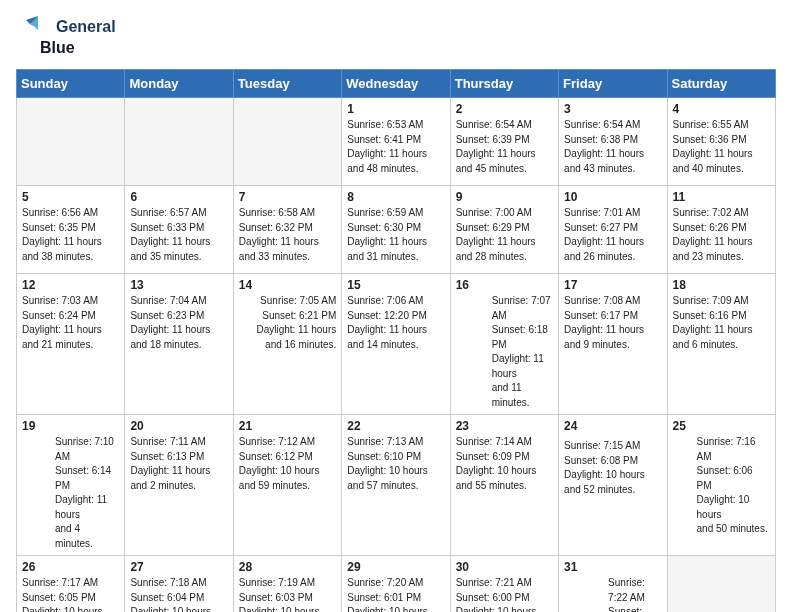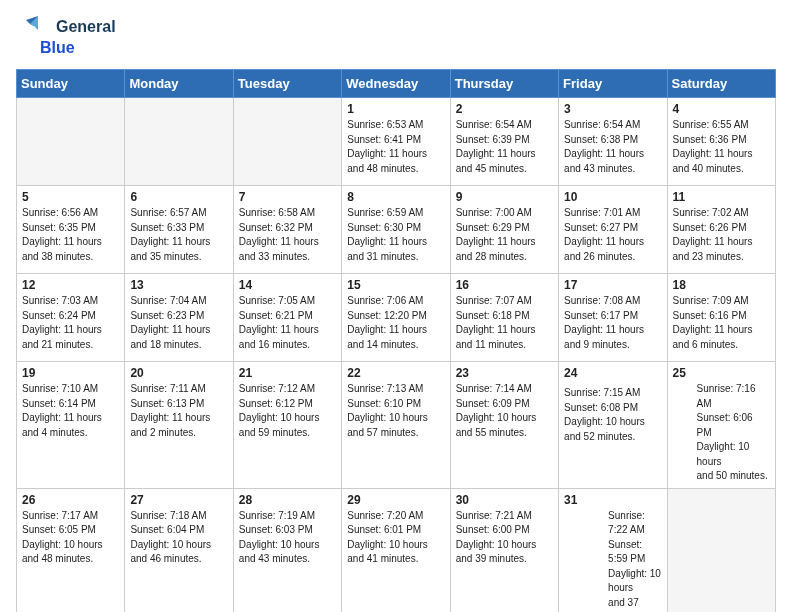--- a/index.html
+++ b/index.html
@@ -81,21 +81,21 @@
 <div class="header">
   <div class="logo">
   <div style="display:flex;flex-direction:column;align-items:flex-start;line-height:1.2;">
     <div style="display:flex;align-items:center;gap:18px;">
       <svg width="22" height="22" viewBox="0 0 22 22">
         <polygon points="10,4 22,0 18,10 14,8" fill="#2e6db4"></polygon>
         <polygon points="14,8 22,0 22,14 18,10" fill="#5aaad4"></polygon>
       </svg>
       <span style="font-size:16px;font-weight:bold;color:#1a3a5c;">General</span>
     </div>
-    <span style="font-size:16px;font-weight:bold;color:#1d4ed8;margin-left:24px;">Blue</span>
+    <span style="font-size:16px;font-weight:bold;color:#0f172a;margin-left:24px;">Blue</span>
   </div>
 </div>
   <div class="title-block">
     <div class="month-title"></div>
     <div class="location"></div>
   </div>
 </div>
 
 <table class="calendar">
   <thead>
@@ -204,35 +204,35 @@
         </td>
         <td>
           <span class="day-num">13</span>
           <div class="day-info" style="white-space: pre-line;">Sunrise: 7:04 AM
 Sunset: 6:23 PM
 Daylight: 11 hours
 and 18 minutes.</div>
         </td>
         <td>
           <span class="day-num">14</span>
-          <div class="day-info" style="white-space: pre-line;">Sunrise: 7:05 AM
+          <div class="day-info" style="white-space: pre-line; text-align: right;">Sunrise: 7:05 AM
 Sunset: 6:21 PM
 Daylight: 11 hours
 and 16 minutes.</div>
         </td>
         <td>
           <span class="day-num">15</span>
           <div class="day-info" style="white-space: pre-line;">Sunrise: 7:06 AM
 Sunset: 12:20 PM
 Daylight: 11 hours
 and 14 minutes.</div>
         </td>
         <td>
           <span class="day-num">16</span>
-          <div class="day-info" style="white-space: pre-line;">Sunrise: 7:07 AM
+          <div class="day-info" style="white-space: pre-line; margin-left: 36px;">Sunrise: 7:07 AM
 Sunset: 6:18 PM
 Daylight: 11 hours
 and 11 minutes.</div>
         </td>
         <td>
           <span class="day-num">17</span>
           <div class="day-info" style="white-space: pre-line;">Sunrise: 7:08 AM
 Sunset: 6:17 PM
 Daylight: 11 hours
 and 9 minutes.</div>
@@ -241,21 +241,21 @@
           <span class="day-num">18</span>
           <div class="day-info" style="white-space: pre-line;">Sunrise: 7:09 AM
 Sunset: 6:16 PM
 Daylight: 11 hours
 and 6 minutes.</div>
         </td>
       </tr>
       <tr>
         <td>
           <span class="day-num">19</span>
-          <div class="day-info" style="white-space: pre-line;">Sunrise: 7:10 AM
+          <div class="day-info" style="white-space: pre-line; margin-left: 33px;">Sunrise: 7:10 AM
 Sunset: 6:14 PM
 Daylight: 11 hours
 and 4 minutes.</div>
         </td>
         <td>
           <span class="day-num">20</span>
           <div class="day-info" style="white-space: pre-line;">Sunrise: 7:11 AM
 Sunset: 6:13 PM
 Daylight: 11 hours
 and 2 minutes.</div>

